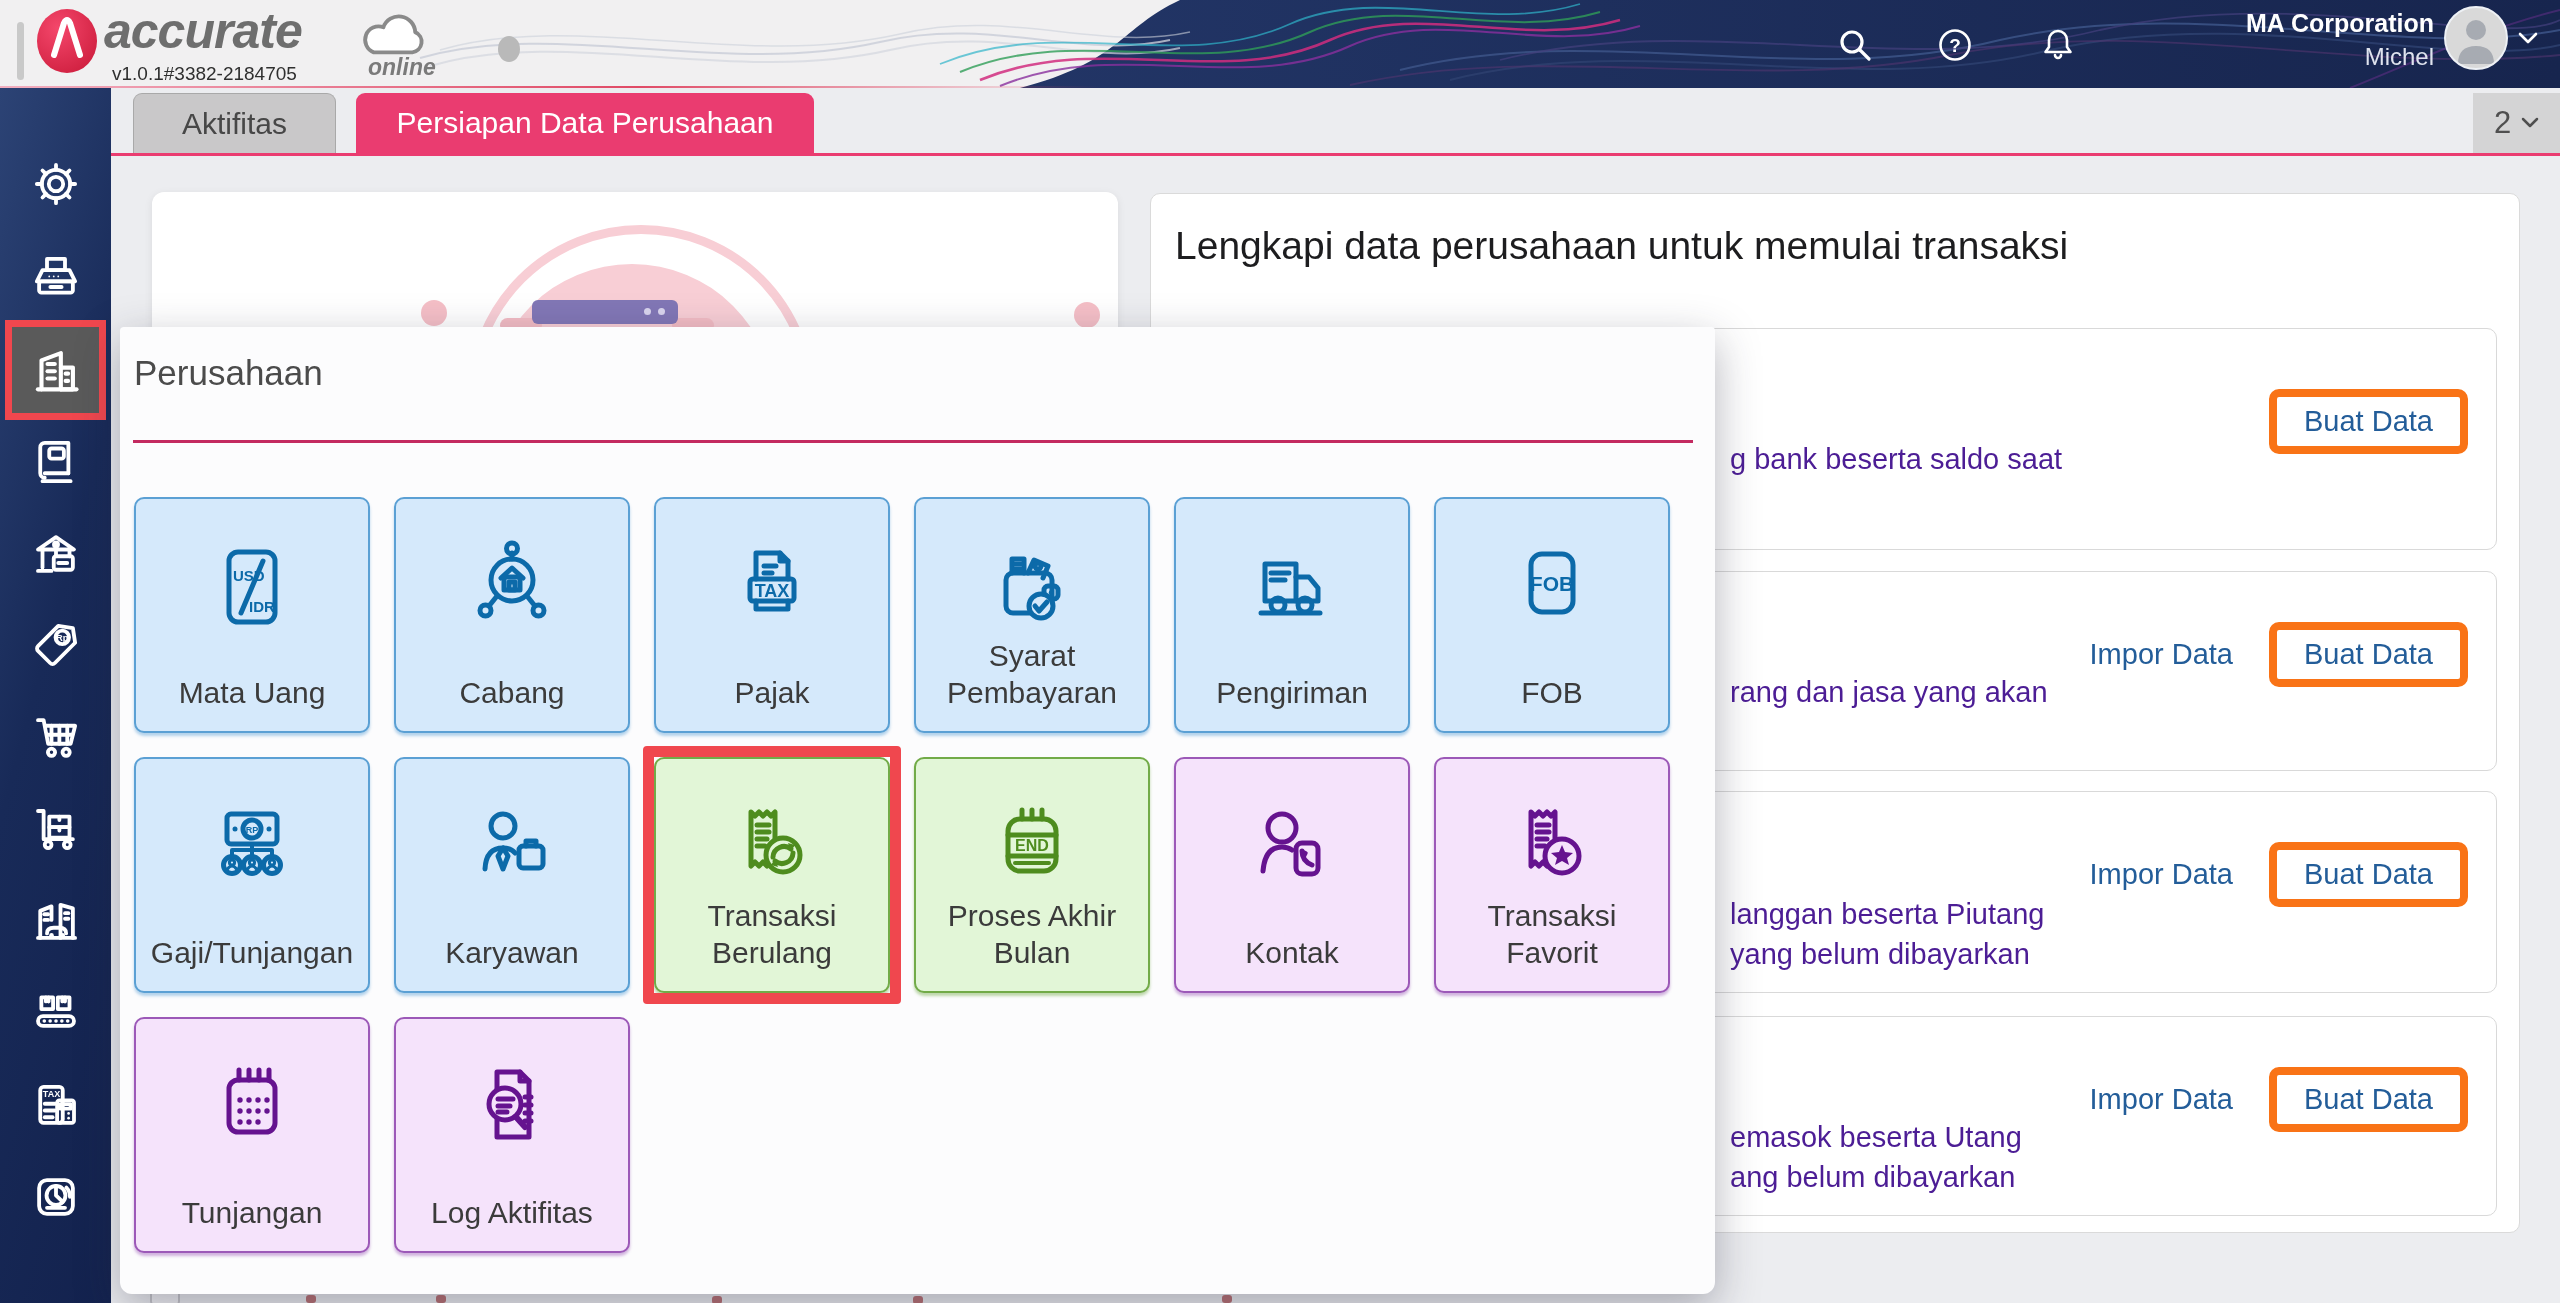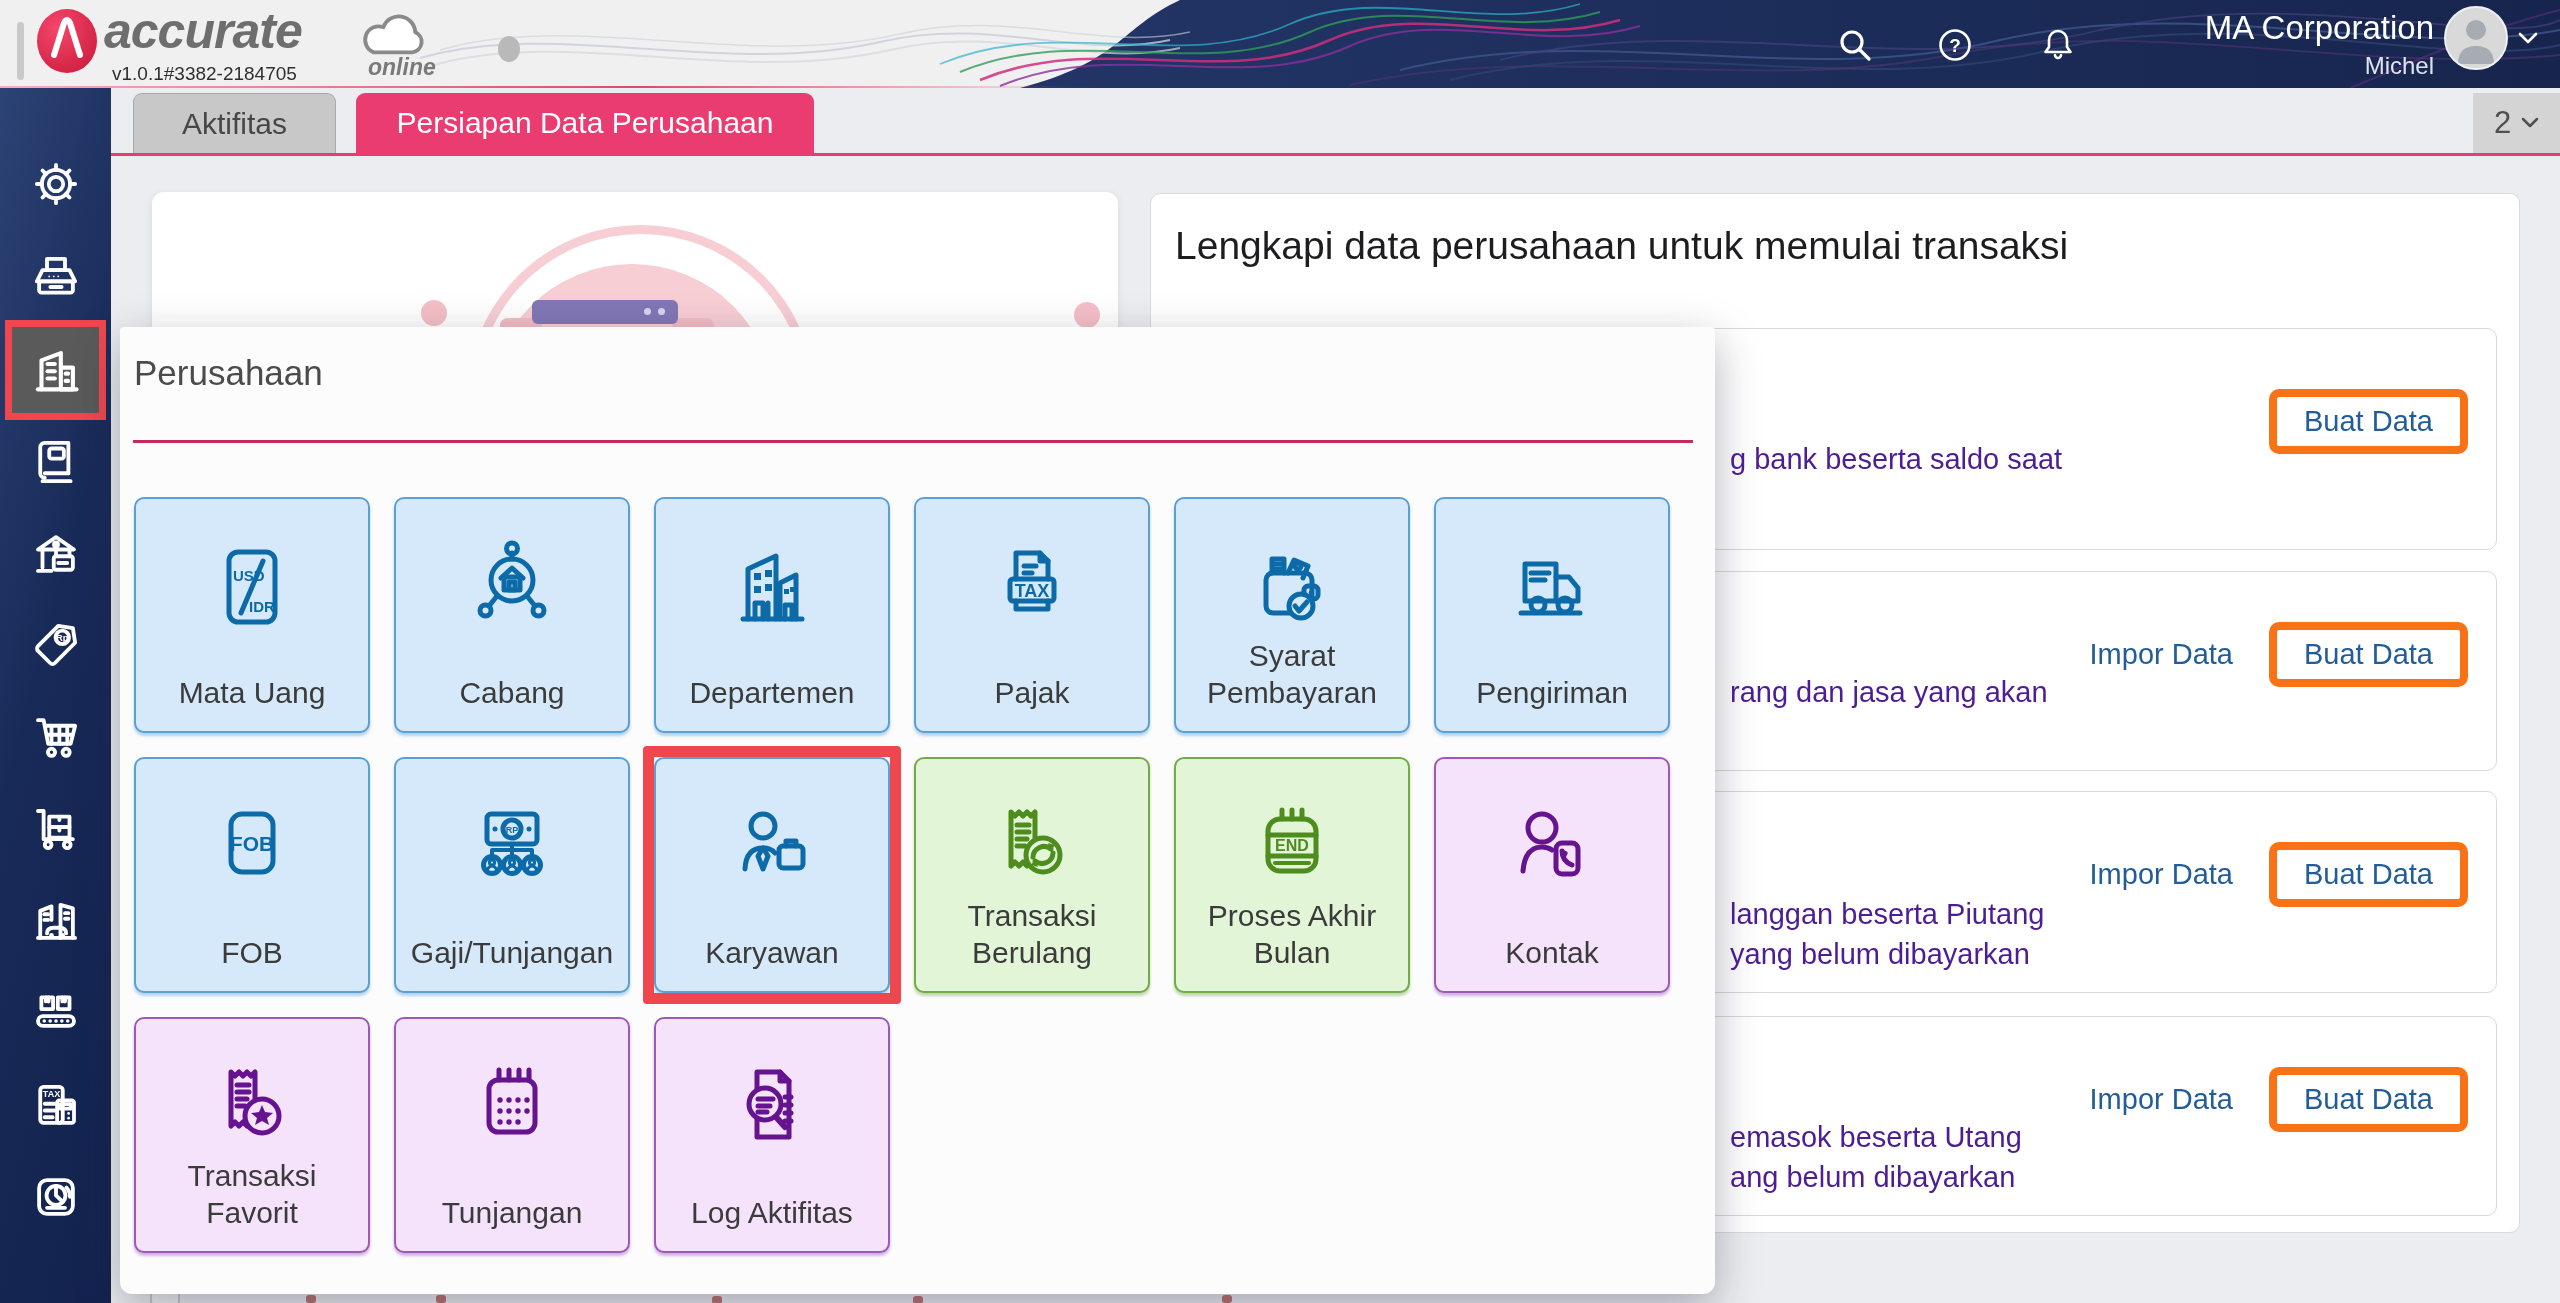--- a/index.html
+++ b/index.html
@@ -10,21 +10,21 @@
   .hdr{position:absolute;left:0;top:0;width:2560px;height:88px;background:#f1f0f1;z-index:6;}
   .hdr-waves{position:absolute;left:0;top:0;width:2560px;height:88px;}
   .hdr-underline{position:absolute;left:0;top:86px;width:1160px;height:2px;z-index:6;
     background:linear-gradient(90deg,#f2afc0,#e04a66 55%,rgba(224,74,102,0) 95%);}
   .logo-text{position:absolute;left:104px;top:2px;font-size:50px;font-style:italic;font-weight:bold;color:#6e6e6e;letter-spacing:-1px;}
   .logo-online{position:absolute;left:368px;top:54px;font-size:23px;font-style:italic;font-weight:bold;color:#7a7a7a;}
   .version{position:absolute;left:112px;top:63px;font-size:19px;color:#2f2f2f;}
   .hdr-dot{position:absolute;left:498px;top:36px;width:22px;height:26px;border-radius:50%;background:#b9b9b9;}
   .hdr-slider{position:absolute;left:17px;top:22px;width:7px;height:58px;border-radius:4px;background:#c9c9c9;}
   .company-block{position:absolute;right:126px;top:9px;text-align:right;color:#fff;}
-  .company-name{font-size:33px;}
+  .company-name{font-size:25px;font-weight:bold;}
   .user-name{font-size:24px;color:#dfe3ee;margin-top:5px;}
   .avatar{position:absolute;left:2444px;top:6px;width:64px;height:64px;border-radius:50%;background:#d9d9d9;border:2px solid #eef1f5;box-sizing:border-box;overflow:hidden;}
   .hic{stroke:#fff;fill:none;stroke-linecap:round;stroke-linejoin:round;}
 
   
   .tab{position:absolute;top:93px;height:60px;border-radius:9px 9px 0 0;display:flex;align-items:center;justify-content:center;font-size:30px;cursor:pointer;z-index:2;}
   .tab-inactive{left:133px;width:203px;background:#c9c8c9;border:1px solid #a9a9a9;border-bottom:none;color:#474747;box-sizing:border-box;}
   .tab-active{left:356px;width:458px;background:#ea3c70;color:#fff;}
   .tab-line{position:absolute;left:0;top:153px;width:2560px;height:3px;background:#ea3c70;z-index:1;}
   .tab-overflow{position:absolute;left:2473px;top:93px;width:87px;height:60px;background:#d4d4d5;color:#4f4f4f;font-size:31px;display:flex;align-items:center;justify-content:center;gap:10px;cursor:pointer;z-index:2;}
@@ -380,36 +380,20 @@
           <line x1="48" y1="20" x2="48" y2="14"></line>
             <circle cx="48" cy="9.5" r="5.5"></circle>
           <line x1="33" y1="57" x2="25" y2="67"></line>
             <circle cx="21.5" cy="71.5" r="5.5"></circle>
           <line x1="63" y1="57" x2="71" y2="67"></line>
             <circle cx="74.5" cy="71.5" r="5.5"></circle>
         </svg>
         <div class="t-label">Cabang</div>
       </div>
 
-      <div class="tile blue">
-        <svg class="ic t-icon" width="96" height="96" viewBox="0 0 96 96">
-          <path d="M24,80 V30 L52,17 V80"></path>
-          <rect x="30" y="34" width="7" height="7" class="fl"></rect>
-            <rect x="41" y="31" width="7" height="7" class="fl"></rect>
-          <rect x="30" y="47" width="7" height="7" class="fl"></rect>
-            <rect x="41" y="45" width="7" height="7" class="fl"></rect>
-          <path d="M31,80 V64 h8 V80 M44,80 V64"></path>
-          <path d="M56,80 V44 L72,36 V80"></path>
-          <rect x="60" y="50" width="5" height="5" class="fl"></rect>
-            <rect x="66" y="48" width="5" height="5" class="fl"></rect>
-          <path d="M61,80 V66 h7 V80"></path>
-          <line x1="19" y1="80" x2="78" y2="80"></line>
-        </svg>
-        <div class="t-label">Departemen</div>
-      </div>
 
 
       <div class="tile blue">
         <svg class="ic t-icon" width="96" height="96" viewBox="0 0 96 96">
           <path d="M32,40 V14 h24 l8,8 v18"></path>
           <path d="M56,14 v8 h8"></path>
           <line x1="40" y1="27" x2="52" y2="27"></line>
             <line x1="40" y1="34" x2="48" y2="34"></line>
           <rect x="26" y="40" width="44" height="22" rx="3"></rect>
           <text x="48" y="58" text-anchor="middle" font-size="18">TAX</text>

